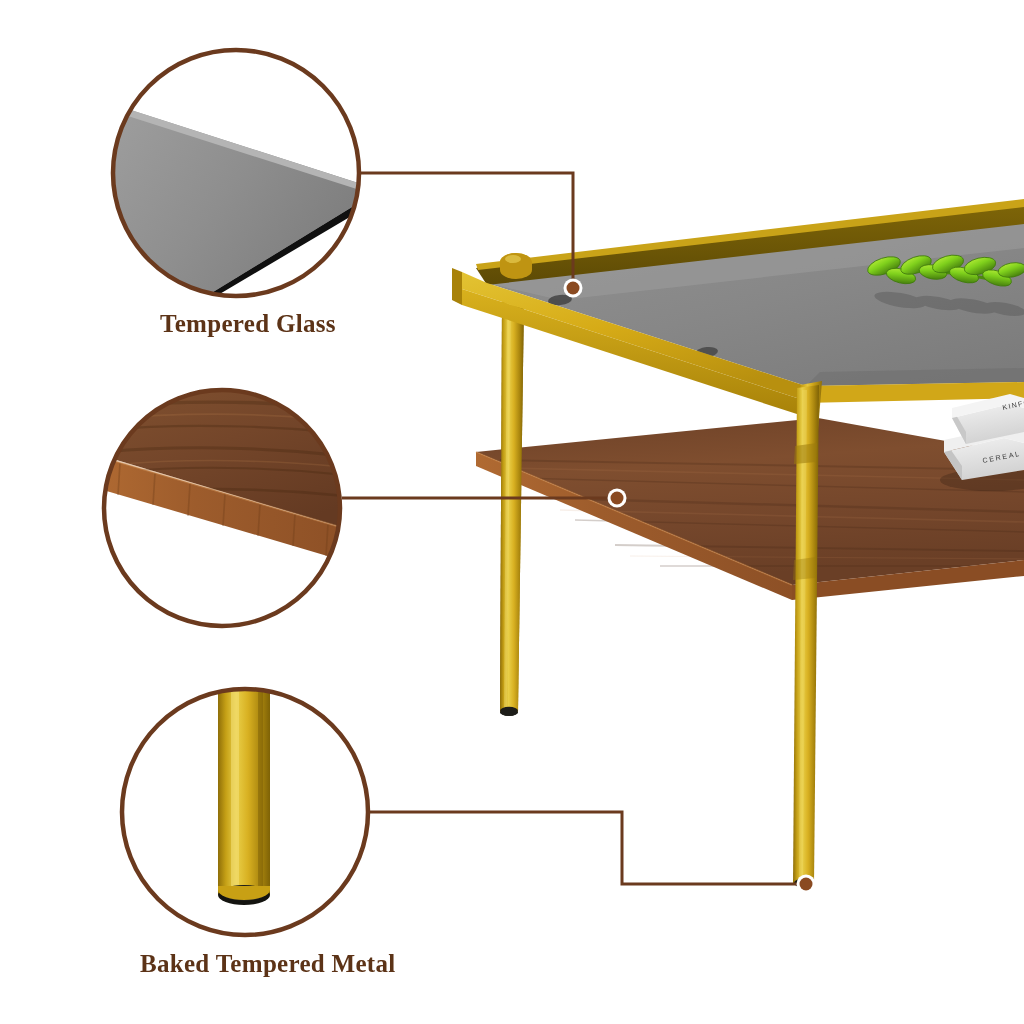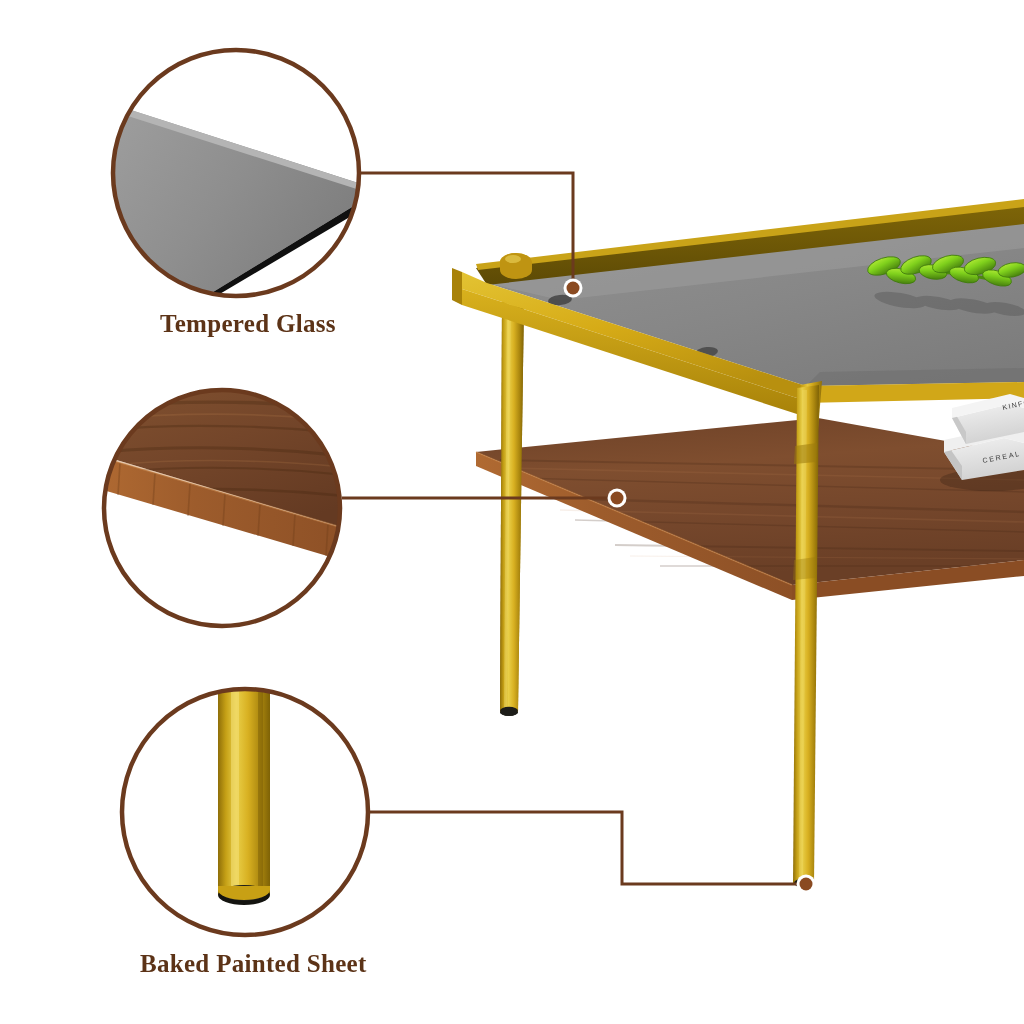--- a/index.html
+++ b/index.html
@@ -324,15 +324,15 @@
 
         <path d="M 218 890 A 26 10 0 0 0 270 890 L 270 886 L 218 886 Z" fill="#c8a014"></path>
       </g>
       <circle cx="245" cy="812" r="123" fill="none" stroke="#6b3a1e" stroke-width="4.5"></circle>
     </g>
   </svg>
 
   <div class="callout-label" id="label-glass">Tempered Glass</div>
 
 
-  <div class="callout-label" id="label-metal">Baked Painted Sheet</div>
+  <div class="callout-label" id="label-metal">Baked Tempered Metal</div>
 
 </div>
 
 </body></html>

